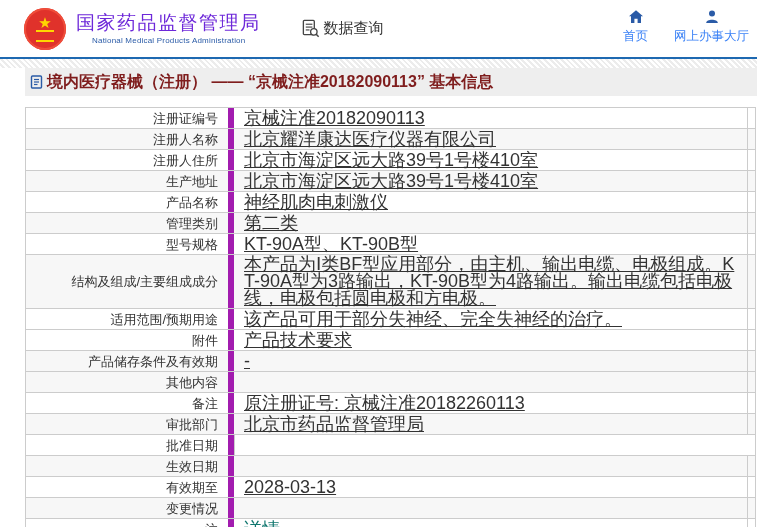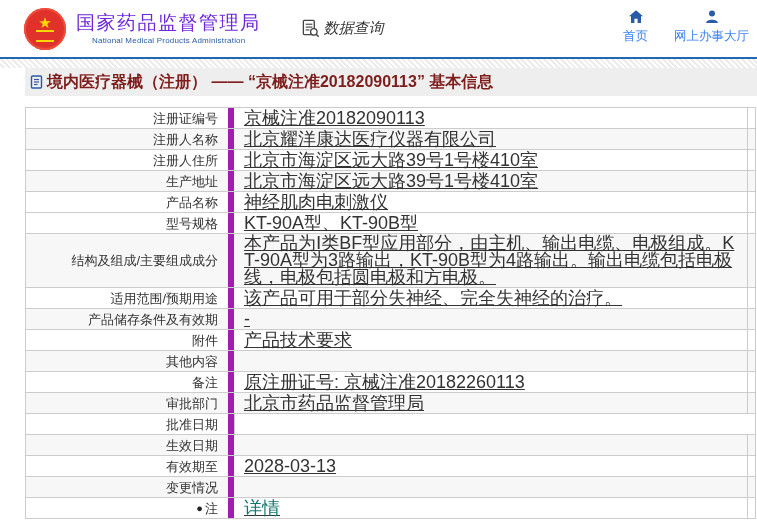--- a/index.html
+++ b/index.html
@@ -17,21 +17,21 @@
     width:42px;height:42px;border-radius:50%;background:#e0322b;
     margin-left:24px;flex:0 0 auto;
     display:flex;flex-direction:column;align-items:center;justify-content:center;
     box-shadow:inset 0 0 0 2px #ef4d3a;
   }
   .emblem .star{color:#ffd700;font-size:15px;line-height:13px;}
   .emblem .gate{width:18px;height:8px;border-top:2px solid #ffd700;border-bottom:2px solid #ffd700;margin-top:1px;}
   .titles{margin-left:10px;}
   .title-cn{font-size:19px;font-weight:normal;color:#6d28d9;letter-spacing:1.5px;line-height:22px;text-align:right;}
   .title-en{font-size:8px;color:#2a5ba7;margin-top:2px;letter-spacing:0.2px;padding-left:16px;}
-  .data-query{display:flex;align-items:center;margin-left:40px;cursor:pointer;font-style:italic;}
+  .data-query{display:flex;align-items:center;margin-left:40px;cursor:pointer;}
   .dq-icon{width:19px;height:19px;margin-right:4px;display:inline-block;}
   .dq-label{font-size:15px;color:#333;}
   .top-nav{position:absolute;right:8px;top:9px;display:flex;gap:26px;}
   .nav-item{display:flex;flex-direction:column;align-items:center;cursor:pointer;text-decoration:none;}
   .nav-item .nav-ico{width:16px;height:16px;margin-bottom:3px;}
   .nav-item .nav-label{font-size:12.5px;color:#3b82f6;white-space:nowrap;}
   
   .stripe-band{
     height:9px;
     background:repeating-linear-gradient(45deg,#ffffff 0 2px,#ececec 2px 4px);
@@ -155,20 +155,27 @@
       <div class="cell-value"><span>北京市海淀区远大路39号1号楼410室</span></div>
       <div class="cell-spacer"></div>
     </div>
     <div class="row">
       <div class="cell-label">
         <span>产品名称</span>
       </div>
       <div class="cell-value"><span>神经肌肉电刺激仪</span></div>
       <div class="cell-spacer"></div>
     </div>
+    <div class="row alt">
+      <div class="cell-label">
+        <span>管理类别</span>
+      </div>
+      <div class="cell-value"><span>第二类</span></div>
+      <div class="cell-spacer"></div>
+    </div>
     <div class="row">
       <div class="cell-label">
         <span>型号规格</span>
       </div>
       <div class="cell-value"><span>KT-90A型、KT-90B型</span></div>
       <div class="cell-spacer"></div>
     </div>
     <div class="row alt">
       <div class="cell-label">
         <span>结构及组成/主要组成成分</span>
@@ -176,32 +183,32 @@
       <div class="cell-value"><span>本产品为Ⅰ类BF型应用部分，由主机、输出电缆、电极组成。KT-90A型为3路输出，KT-90B型为4路输出。输出电缆包括电极线，电极包括圆电极和方电极。</span></div>
       <div class="cell-spacer"></div>
     </div>
     <div class="row">
       <div class="cell-label">
         <span>适用范围/预期用途</span>
       </div>
       <div class="cell-value"><span>该产品可用于部分失神经、完全失神经的治疗。</span></div>
       <div class="cell-spacer"></div>
     </div>
+    <div class="row">
+      <div class="cell-label">
+        <span>附件</span>
+      </div>
+      <div class="cell-value"><span>产品技术要求</span></div>
+      <div class="cell-spacer"></div>
+    </div>
     <div class="row alt">
       <div class="cell-label">
         <span>产品储存条件及有效期</span>
       </div>
       <div class="cell-value"><span>-</span></div>
-      <div class="cell-spacer"></div>
-    </div>
-    <div class="row">
-      <div class="cell-label">
-        <span>附件</span>
-      </div>
-      <div class="cell-value"><span>产品技术要求</span></div>
       <div class="cell-spacer"></div>
     </div>
     <div class="row alt">
       <div class="cell-label">
         <span>其他内容</span>
       </div>
       <div class="cell-value"><span></span></div>
       <div class="cell-spacer"></div>
     </div>
     <div class="row">

